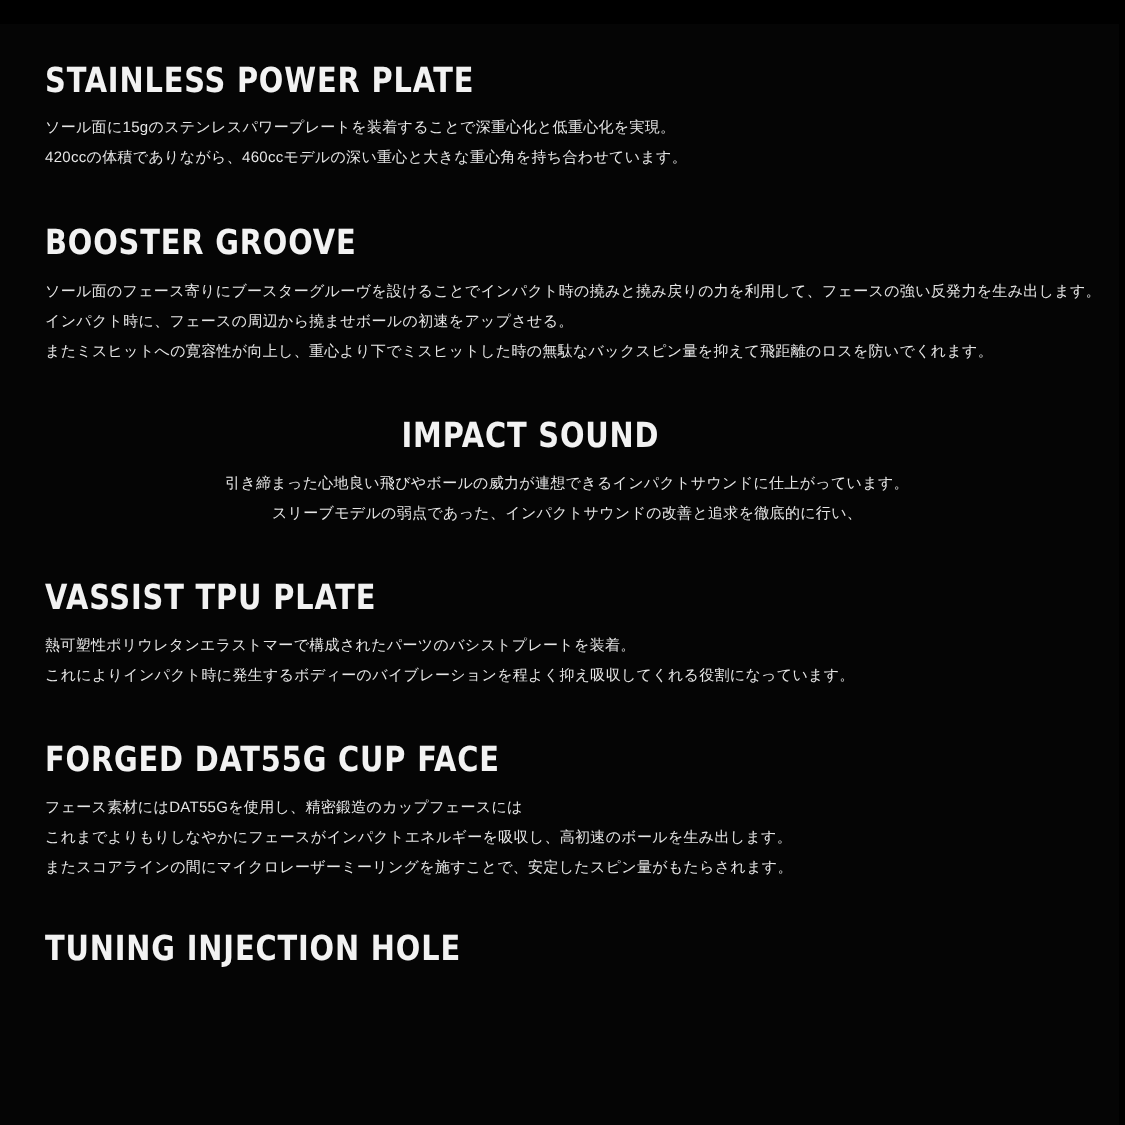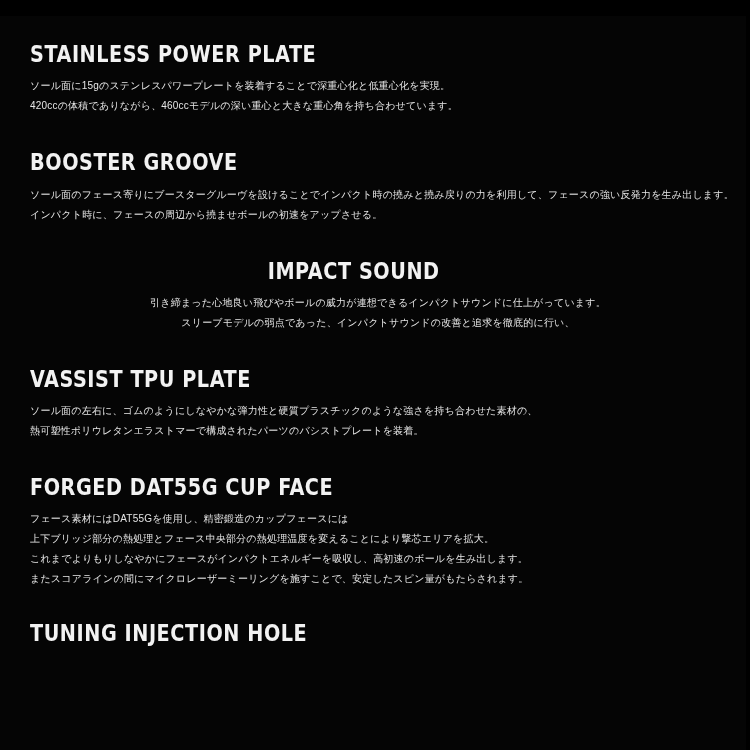--- a/index.html
+++ b/index.html
@@ -72,44 +72,44 @@
       <div class="line">ソール面に15gのステンレスパワープレートを装着することで深重心化と低重心化を実現。</div>
       <div class="line">420ccの体積でありながら、460ccモデルの深い重心と大きな重心角を持ち合わせています。</div>
     </div>
   </div>
 
   <div class="section s1">
     <h2 class="sec-title">BOOSTER GROOVE</h2>
     <div class="sec-lines">
       <div class="line">ソール面のフェース寄りにブースターグルーヴを設けることでインパクト時の撓みと撓み戻りの力を利用して、フェースの強い反発力を生み出します。</div>
       <div class="line">インパクト時に、フェースの周辺から撓ませボールの初速をアップさせる。</div>
+      <div class="line">またミスヒットへの寛容性が向上し、重心より下でミスヒットした時の無駄なバックスピン量を抑えて飛距離のロスを防いでくれます。</div>
     </div>
   </div>
 
   <div class="section s2">
     <h2 class="sec-title">IMPACT SOUND</h2>
     <div class="sec-lines">
       <div class="line">引き締まった心地良い飛びやボールの威力が連想できるインパクトサウンドに仕上がっています。</div>
       <div class="line">スリーブモデルの弱点であった、インパクトサウンドの改善と追求を徹底的に行い、</div>
     </div>
   </div>
 
   <div class="section s3">
     <h2 class="sec-title">VASSIST TPU PLATE</h2>
     <div class="sec-lines">
-      <div class="line">ソール面の左右に、ゴムのようにしなやかな弾力性と硬質プラスチックのような強さを持ち合わせた素材の、</div>
       <div class="line">熱可塑性ポリウレタンエラストマーで構成されたパーツのバシストプレートを装着。</div>
+      <div class="line">これによりインパクト時に発生するボディーのバイブレーションを程よく抑え吸収してくれる役割になっています。</div>
     </div>
   </div>
 
   <div class="section s4">
     <h2 class="sec-title">FORGED DAT55G CUP FACE</h2>
     <div class="sec-lines">
       <div class="line">フェース素材にはDAT55Gを使用し、精密鍛造のカップフェースには</div>
-      <div class="line">上下ブリッジ部分の熱処理とフェース中央部分の熱処理温度を変えることにより撃芯エリアを拡大。</div>
       <div class="line">これまでよりもりしなやかにフェースがインパクトエネルギーを吸収し、高初速のボールを生み出します。</div>
       <div class="line">またスコアラインの間にマイクロレーザーミーリングを施すことで、安定したスピン量がもたらされます。</div>
     </div>
   </div>
 
   <div class="section s5">
     <h2 class="sec-title">TUNING INJECTION HOLE</h2>
   </div>
 
 </div>

